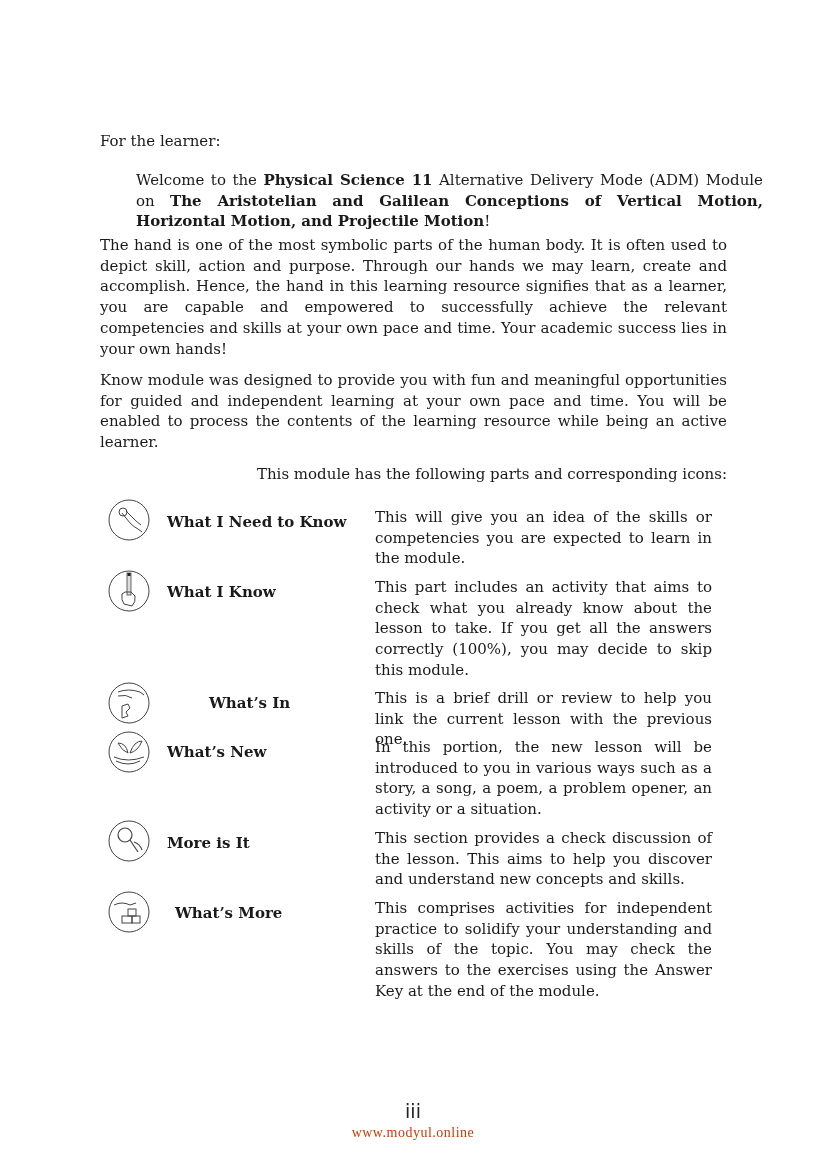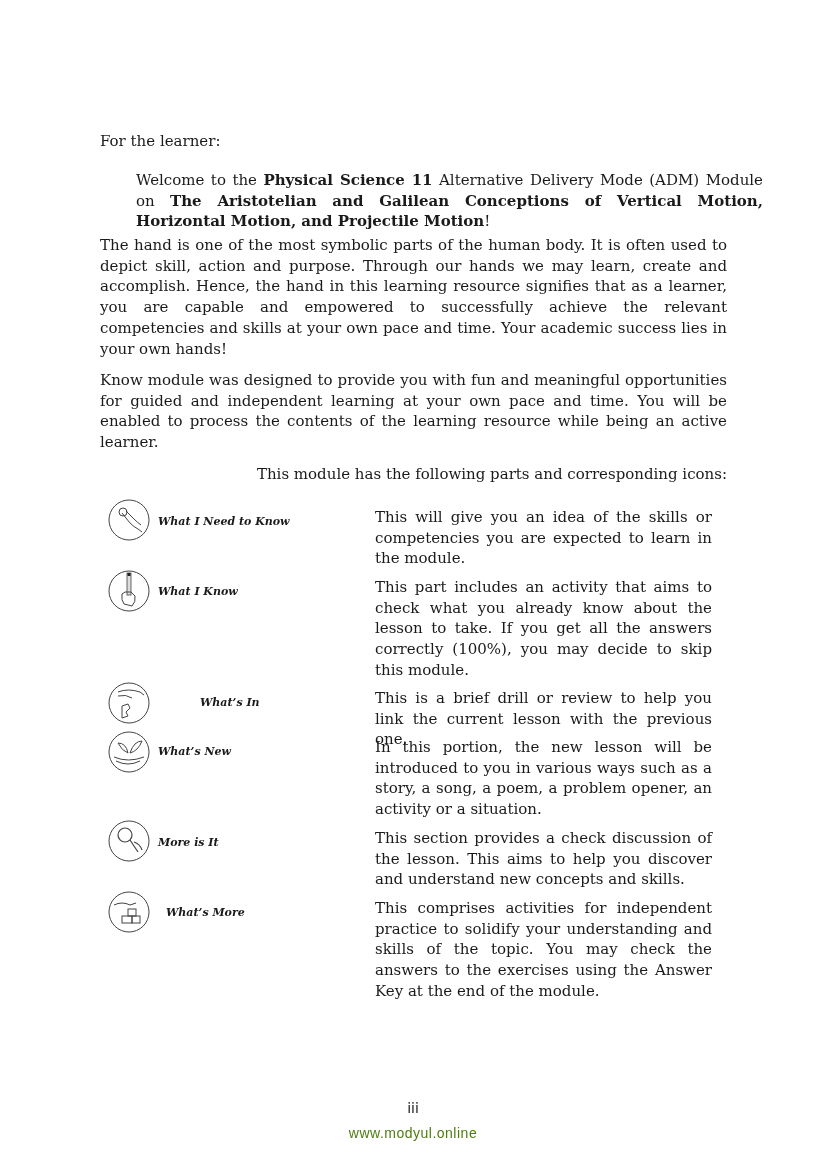--- a/index.html
+++ b/index.html
@@ -9,27 +9,27 @@
   p { margin: 0; font-size: 15px; line-height: 20.7px; text-align: justify; }
   .p-learner { position: absolute; top: 131px; left: 0; width: 627px; text-align: left; }
   .p-welcome { position: absolute; top: 170px; left: 0; width: 627px; margin-left: 36px; }
   .p-hand { position: absolute; top: 235px; left: 0; width: 627px; }
   .p-designed { position: absolute; top: 370px; left: 0; width: 627px; }
   .p-parts { position: absolute; top: 464px; left: 0; width: 627px; text-align: right; }
   b { font-weight: bold; }
   .part { position: absolute; left: 0; width: 627px; }
   .part .icon { position: absolute; left: 8px; width: 42px; height: 42px; }
   .part .icon svg { width: 42px; height: 42px; display: block; }
-  .part .title { position: absolute; left: 58px; font-style: italic; font-weight: bold;
-                 font-size: 11px; white-space: nowrap; }
+  .part .title { position: absolute; left: 67px; font-weight: bold;
+                 font-size: 15px; white-space: nowrap; }
   .part .desc { position: absolute; left: 275px; width: 337px; }
   .footer-num { position: absolute; top: 1100px; left: 0; width: 826px; text-align: center;
-                font-family: "DejaVu Sans", sans-serif; font-size: 14px; color: #222; }
+                font-family: "DejaVu Sans", sans-serif; font-size: 19px; color: #222; }
   .footer-url { position: absolute; top: 1125px; left: 0; width: 826px; text-align: center;
-                font-family: Liberation Sans, sans-serif; font-size: 14px; color: #4d7c0f; letter-spacing: 0.5px; }
+                font-family: Liberation Serif, serif; font-size: 14px; color: #c2410c; letter-spacing: 0.5px; }
 </style>
 </head>
 <body>
 
 <div class="page">
 
   <p class="p-learner">For the learner:</p>
 
   <p class="p-welcome"><span>Welcome to the </span><b>Physical Science 11</b><span> Alternative Delivery Mode (ADM) Module on </span><b>The Aristotelian and Galilean Conceptions of Vertical Motion, Horizontal Motion, and Projectile Motion</b><span>!</span></p>
 

